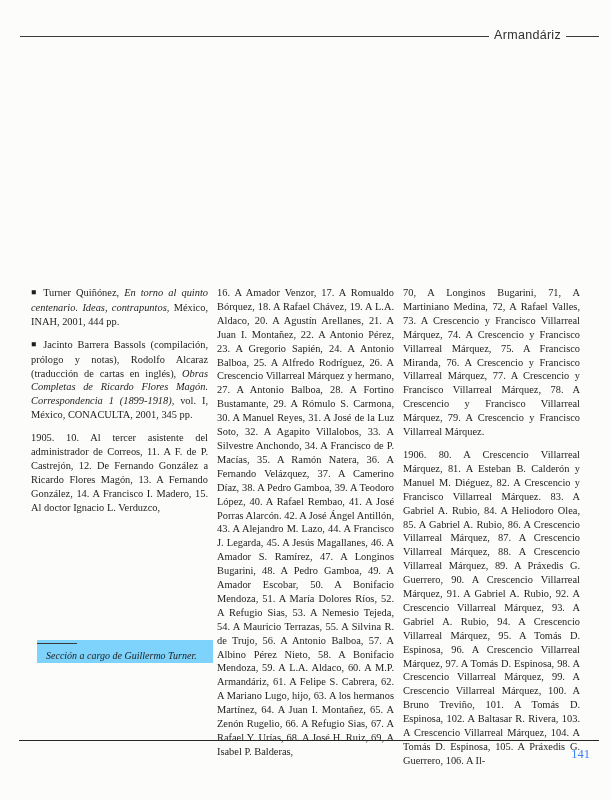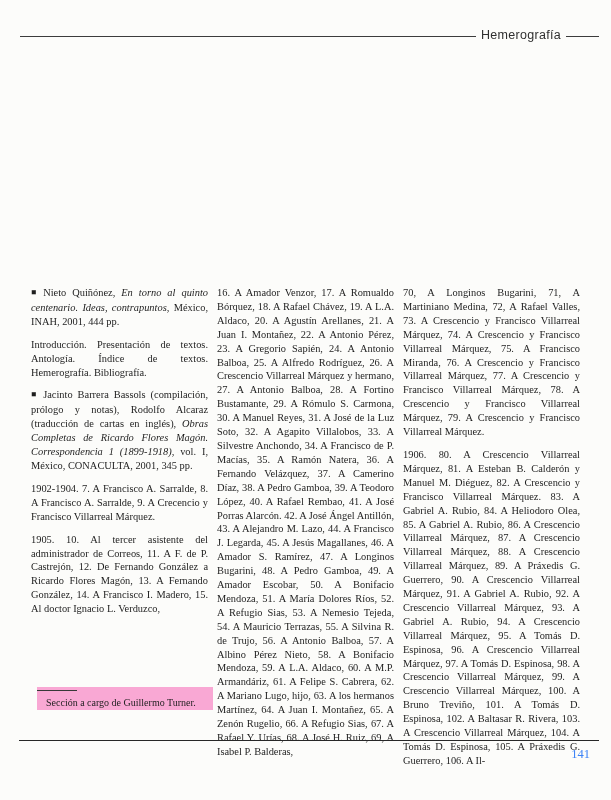--- a/index.html
+++ b/index.html
@@ -38,22 +38,22 @@
   .col p { margin:0 0 9px 0; }
   .col p:last-child { margin-bottom:12px; }
   .bullet {
     font-size:8.5px; margin-right:7px;
     position:relative; top:-1px; display:inline-block;
   }
   .book-title { font-style:italic; }
 
   
   .footnote {
-    position:absolute; left:37px; top:687px; width:176px;
-    background:#f9a8d4; padding-top:3px;
+    position:absolute; left:37px; top:640px; width:176px;
+    background:#7dd3fc; padding-top:3px;font-style:italic;
   }
   .footnote-rule { width:40px; border-top:1.3px solid #383838; height:0; margin-bottom:6px; }
   .footnote-text {
     font-size:10px; line-height:12.5px; padding-left:9px;
     white-space:nowrap;
   }
 
   
   .bottom-rule {
     position:absolute; left:19px; top:740px; width:580px;
@@ -62,31 +62,29 @@
   .page-number {
     position:absolute; top:747px; right:21px;
     font-size:12.5px; color:#3b82f6;
   }
 </style>
 </head>
 <body>
 
 <div class="header">
   <div class="rule-long"></div>
-  <div class="header-label">Hemerografía</div>
+  <div class="header-label">Armandáriz</div>
   <div class="rule-short"></div>
 </div>
 
 <div class="columns">
 
   <div class="col">
-    <p><span class="bullet">■</span><span>Nieto Quiñónez, </span><span class="book-title">En torno al quinto centenario. Ideas, contrapuntos</span><span>, México, INAH, 2001, 444 pp.</span></p>
-    <p>Introducción. Presentación de textos. Antología. Índice de textos. Hemerografía. Bibliografía.</p>
+    <p><span class="bullet">■</span><span>Turner Quiñónez, </span><span class="book-title">En torno al quinto centenario. Ideas, contrapuntos</span><span>, México, INAH, 2001, 444 pp.</span></p>
     <p><span class="bullet">■</span><span>Jacinto Barrera Bassols (compilación, prólogo y notas), Rodolfo Alcaraz (traducción de cartas en inglés), </span><span class="book-title">Obras Completas de Ricardo Flores Magón. Correspondencia 1 (1899-1918)</span><span>, vol. I, México, CONACULTA, 2001, 345 pp.</span></p>
-    <p>1902-1904. 7. A Francisco A. Sarralde, 8. A Francisco A. Sarralde, 9. A Crecencio y Francisco Villarreal Márquez.</p>
     <p>1905. 10. Al tercer asistente del administrador de Correos, 11. A F. de P. Castrejón, 12. De Fernando González a Ricardo Flores Magón, 13. A Fernando González, 14. A Francisco I. Madero, 15. Al doctor Ignacio L. Verduzco,</p>
   </div>
 
   <div class="col">
     <p>16. A Amador Venzor, 17. A Romualdo Bórquez, 18. A Rafael Chávez, 19. A L.A. Aldaco, 20. A Agustín Arellanes, 21. A Juan I. Montañez, 22. A Antonio Pérez, 23. A Gregorio Sapién, 24. A Antonio Balboa, 25. A Alfredo Rodríguez, 26. A Crescencio Villarreal Márquez y hermano, 27. A Antonio Balboa, 28. A Fortino Bustamante, 29. A Rómulo S. Carmona, 30. A Manuel Reyes, 31. A José de la Luz Soto, 32. A Agapito Villalobos, 33. A Silvestre Anchondo, 34. A Francisco de P. Macías, 35. A Ramón Natera, 36. A Fernando Velázquez, 37. A Camerino Díaz, 38. A Pedro Gamboa, 39. A Teodoro López, 40. A Rafael Rembao, 41. A José Porras Alarcón. 42. A José Ángel Antillón, 43. A Alejandro M. Lazo, 44. A Francisco J. Legarda, 45. A Jesús Magallanes, 46. A Amador S. Ramírez, 47. A Longinos Bugarini, 48. A Pedro Gamboa, 49. A Amador Escobar, 50. A Bonifacio Mendoza, 51. A María Dolores Ríos, 52. A Refugio Sias, 53. A Nemesio Tejeda, 54. A Mauricio Terrazas, 55. A Silvina R. de Trujo, 56. A Antonio Balboa, 57. A Albino Pérez Nieto, 58. A Bonifacio Mendoza, 59. A L.A. Aldaco, 60. A M.P. Armandáriz, 61. A Felipe S. Cabrera, 62. A Mariano Lugo, hijo, 63. A los hermanos Martínez, 64. A Juan I. Montañez, 65. A Zenón Rugelio, 66. A Refugio Sias, 67. A Rafael Y. Urías, 68. A José H. Ruiz, 69, A Isabel P. Balderas,</p>
   </div>
 
   <div class="col">
     <p>70, A Longinos Bugarini, 71, A Martiniano Medina, 72, A Rafael Valles, 73. A Crescencio y Francisco Villarreal Márquez, 74. A Crescencio y Francisco Villarreal Márquez, 75. A Francisco Miranda, 76. A Crescencio y Francisco Villarreal Márquez, 77. A Crescencio y Francisco Villarreal Márquez, 78. A Crescencio y Francisco Villarreal Márquez, 79. A Crescencio y Francisco Villarreal Márquez.</p>
     <p>1906. 80. A Crescencio Villarreal Márquez, 81. A Esteban B. Calderón y Manuel M. Diéguez, 82. A Crescencio y Francisco Villarreal Márquez. 83. A Gabriel A. Rubio, 84. A Heliodoro Olea, 85. A Gabriel A. Rubio, 86. A Crescencio Villarreal Márquez, 87. A Crescencio Villarreal Márquez, 88. A Crescencio Villarreal Márquez, 89. A Práxedis G. Guerrero, 90. A Crescencio Villarreal Márquez, 91. A Gabriel A. Rubio, 92. A Crescencio Villarreal Márquez, 93. A Gabriel A. Rubio, 94. A Crescencio Villarreal Márquez, 95. A Tomás D. Espinosa, 96. A Crescencio Villarreal Márquez, 97. A Tomás D. Espinosa, 98. A Crescencio Villarreal Márquez, 99. A Crescencio Villarreal Márquez, 100. A Bruno Treviño, 101. A Tomás D. Espinosa, 102. A Baltasar R. Rivera, 103. A Crescencio Villarreal Márquez, 104. A Tomás D. Espinosa, 105. A Práxedis G. Guerrero, 106. A Il-</p>

